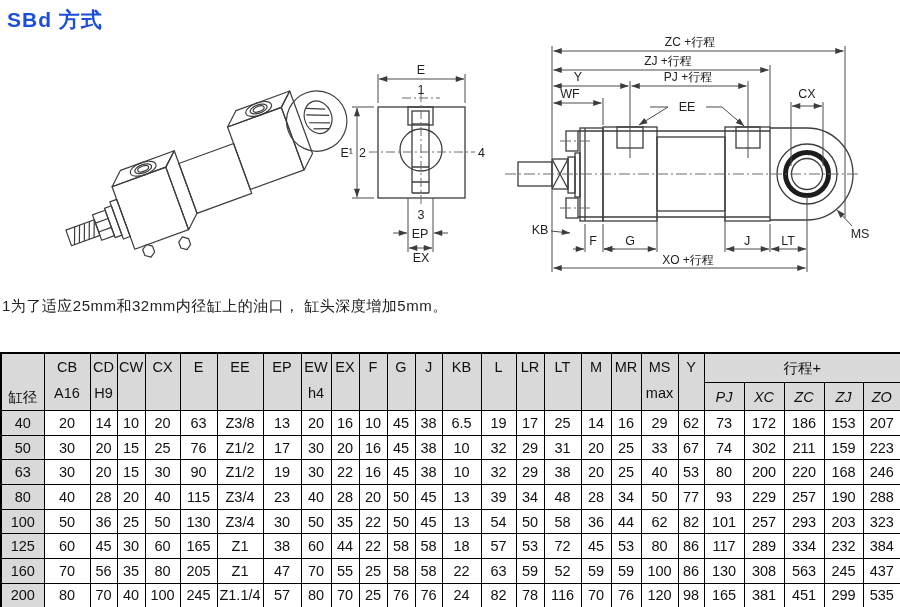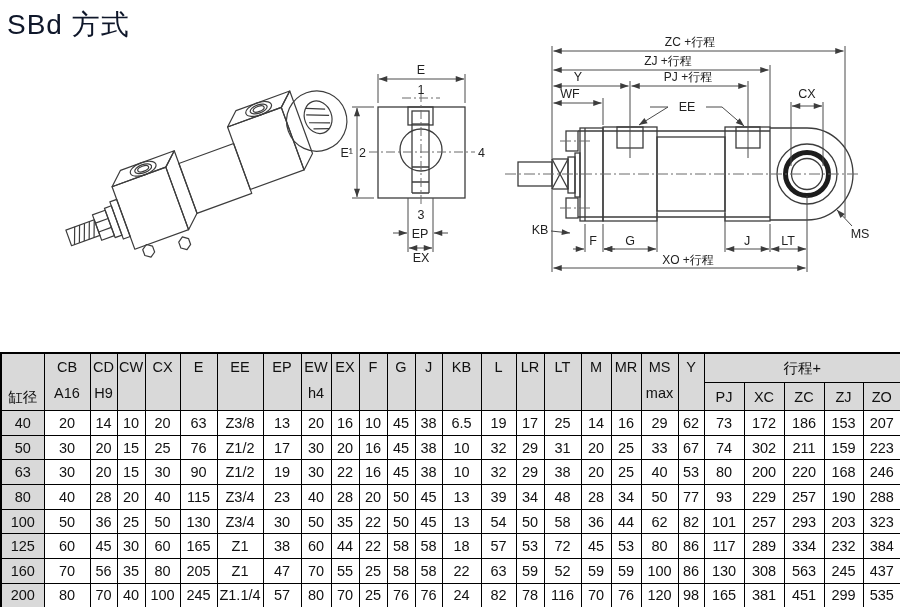--- a/index.html
+++ b/index.html
@@ -1,28 +1,28 @@
 <!DOCTYPE html>
 <html><head>
 <meta charset="utf-8">
 <style>
   html,body{margin:0;padding:0;background:#fff;}
   #page{position:relative;width:900px;height:607px;background:#ffffff;overflow:hidden;
         font-family:"Liberation Sans","DejaVu Sans",sans-serif;color:#111;}
-  #title{position:absolute;left:7px;top:6px;font-size:28px;font-weight:normal;letter-spacing:1px;color:#0f172a;}
+  #title{position:absolute;left:7px;top:6px;font-size:21px;font-weight:bold;letter-spacing:1px;color:#1d4ed8;}
   #note{position:absolute;left:2px;top:297px;font-size:15px;color:#222;letter-spacing:0.5px;}
   #drawings{position:absolute;left:0;top:0;}
   
   #dimtable{position:absolute;left:0;top:352px;width:900px;border-collapse:collapse;table-layout:fixed;
             border:2px solid #000;font-size:14.5px;}
   #dimtable th,#dimtable td{border:1px solid #000;padding:0;text-align:center;vertical-align:middle;
             overflow:hidden;white-space:nowrap;}
   #dimtable thead th{background:#d9d9d9;font-weight:normal;}
   #dimtable thead tr.r1 th{height:28px;}
-  #dimtable thead tr.r2 th{height:27px;}
+  #dimtable thead tr.r2 th{height:27px;font-style:italic;}
   #dimtable thead th.colhead{vertical-align:top;}
   .h-main{display:block;line-height:27px;height:27px;}
   .h-sub{display:block;line-height:24px;height:24px;}
   #dimtable thead th.borehead{vertical-align:bottom;}
   .bore-lab{display:block;line-height:26px;}
   #dimtable tbody th.bore{background:#d9d9d9;font-weight:normal;}
   #dimtable tbody tr{height:24.7px;}
   svg text{fill:#222;font-family:"Liberation Sans","DejaVu Sans",sans-serif;}
   .lbl{font-size:12.5px;}
   .lblc{font-size:12px;}
@@ -190,20 +190,21 @@
         <text class="lbl" x="593" y="245" text-anchor="middle">F</text>
         <text class="lbl" x="630" y="245" text-anchor="middle">G</text>
         <text class="lbl" x="747" y="245" text-anchor="middle">J</text>
         <text class="lbl" x="788" y="245" text-anchor="middle">LT</text>
         <text class="lblc" x="688" y="264" text-anchor="middle">XO +行程</text>
         <text class="lbl" x="860" y="238" text-anchor="middle">MS</text>
       </g>
     </g>
   </svg>
 
+  <div id="note">1为了适应25mm和32mm内径缸上的油口， 缸头深度增加5mm。</div>
 
   <table id="dimtable">
     <colgroup>
       <col style="width:43px">
         <col style="width:46px">
         <col style="width:27px">
         <col style="width:28px">
       <col style="width:35px">
         <col style="width:37px">
         <col style="width:46px">

